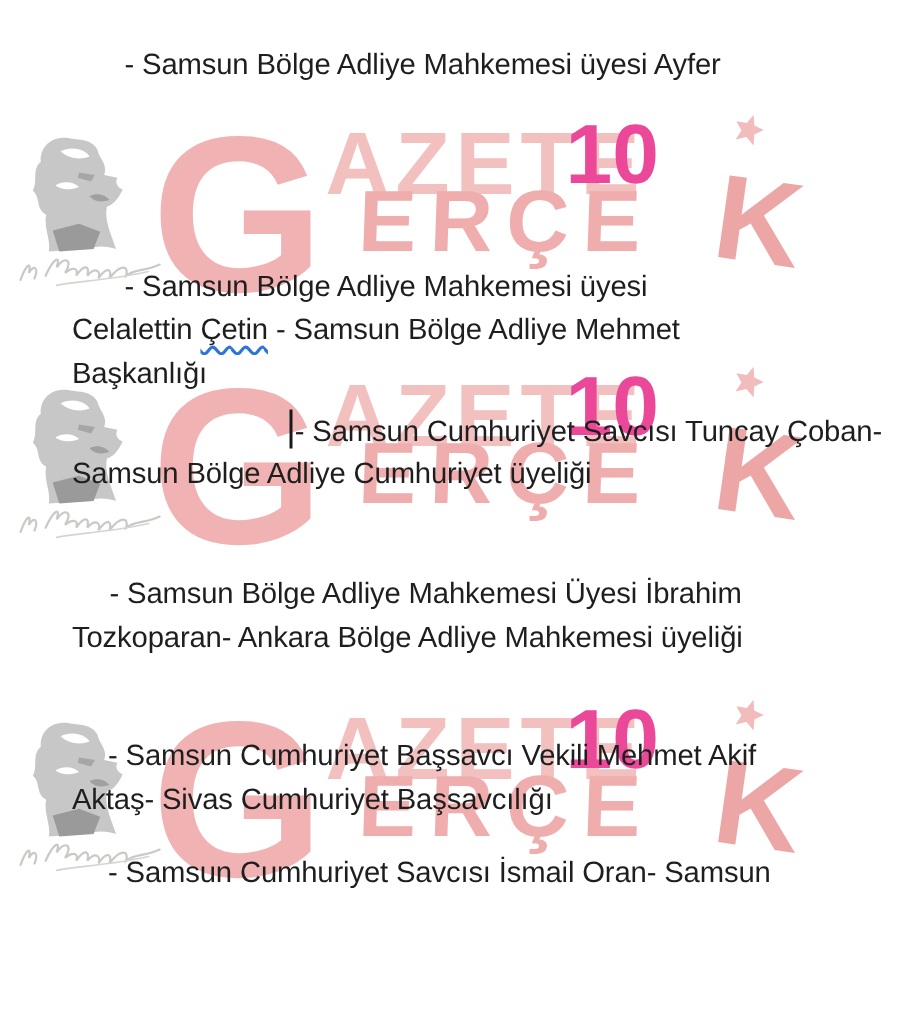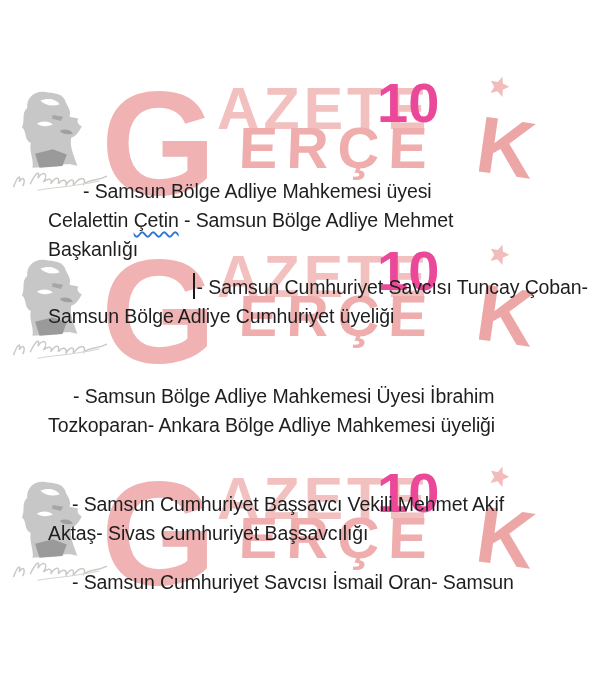--- a/index.html
+++ b/index.html
@@ -119,20 +119,21 @@
       <svg class="wm-star" viewBox="0 0 22 22">
         <polygon fill="#f2bcbc" transform="rotate(18 11 11)" points="11,0 13.6,6.6 20.6,7.6 15.5,12.4 17.3,19.4 11,15.6 4.7,19.4 6.5,12.4 1.4,7.6 8.4,6.6"></polygon>
       </svg>
       <span class="wm-erce">ERÇE</span>
       <span class="wm-k">K</span>
     </div>
   </div>
 </div>
   <div id="doc" class="doc">
       <div class="para" style="top: 29px;">
+        <div class="tline" style="padding-left: 35px;"><span>- Samsun Bölge Adliye Mahkemesi üyesi Ayfer</span></div>
       </div>
       <div class="para" style="top: 137px; margin-top: 40px;">
         <div class="tline" style="padding-left: 35px;"><span>- Samsun Bölge Adliye Mahkemesi üyesi</span></div>
         <div class="tline"><span>Celalettin </span><span class="u-blue">Çetin</span><span> - Samsun Bölge Adliye Mehmet</span></div>
         <div class="tline"><span>Başkanlığı</span></div>
       </div>
       <div class="para" style="top: 273px;">
         <div class="tline" style="padding-left: 18px; text-align: right;"><span class="cursor"></span><span>- Samsun Cumhuriyet Savcısı Tuncay Çoban-</span></div>
         <div class="tline"><span>Samsun Bölge Adliye Cumhuriyet üyeliği</span></div>
       </div>

